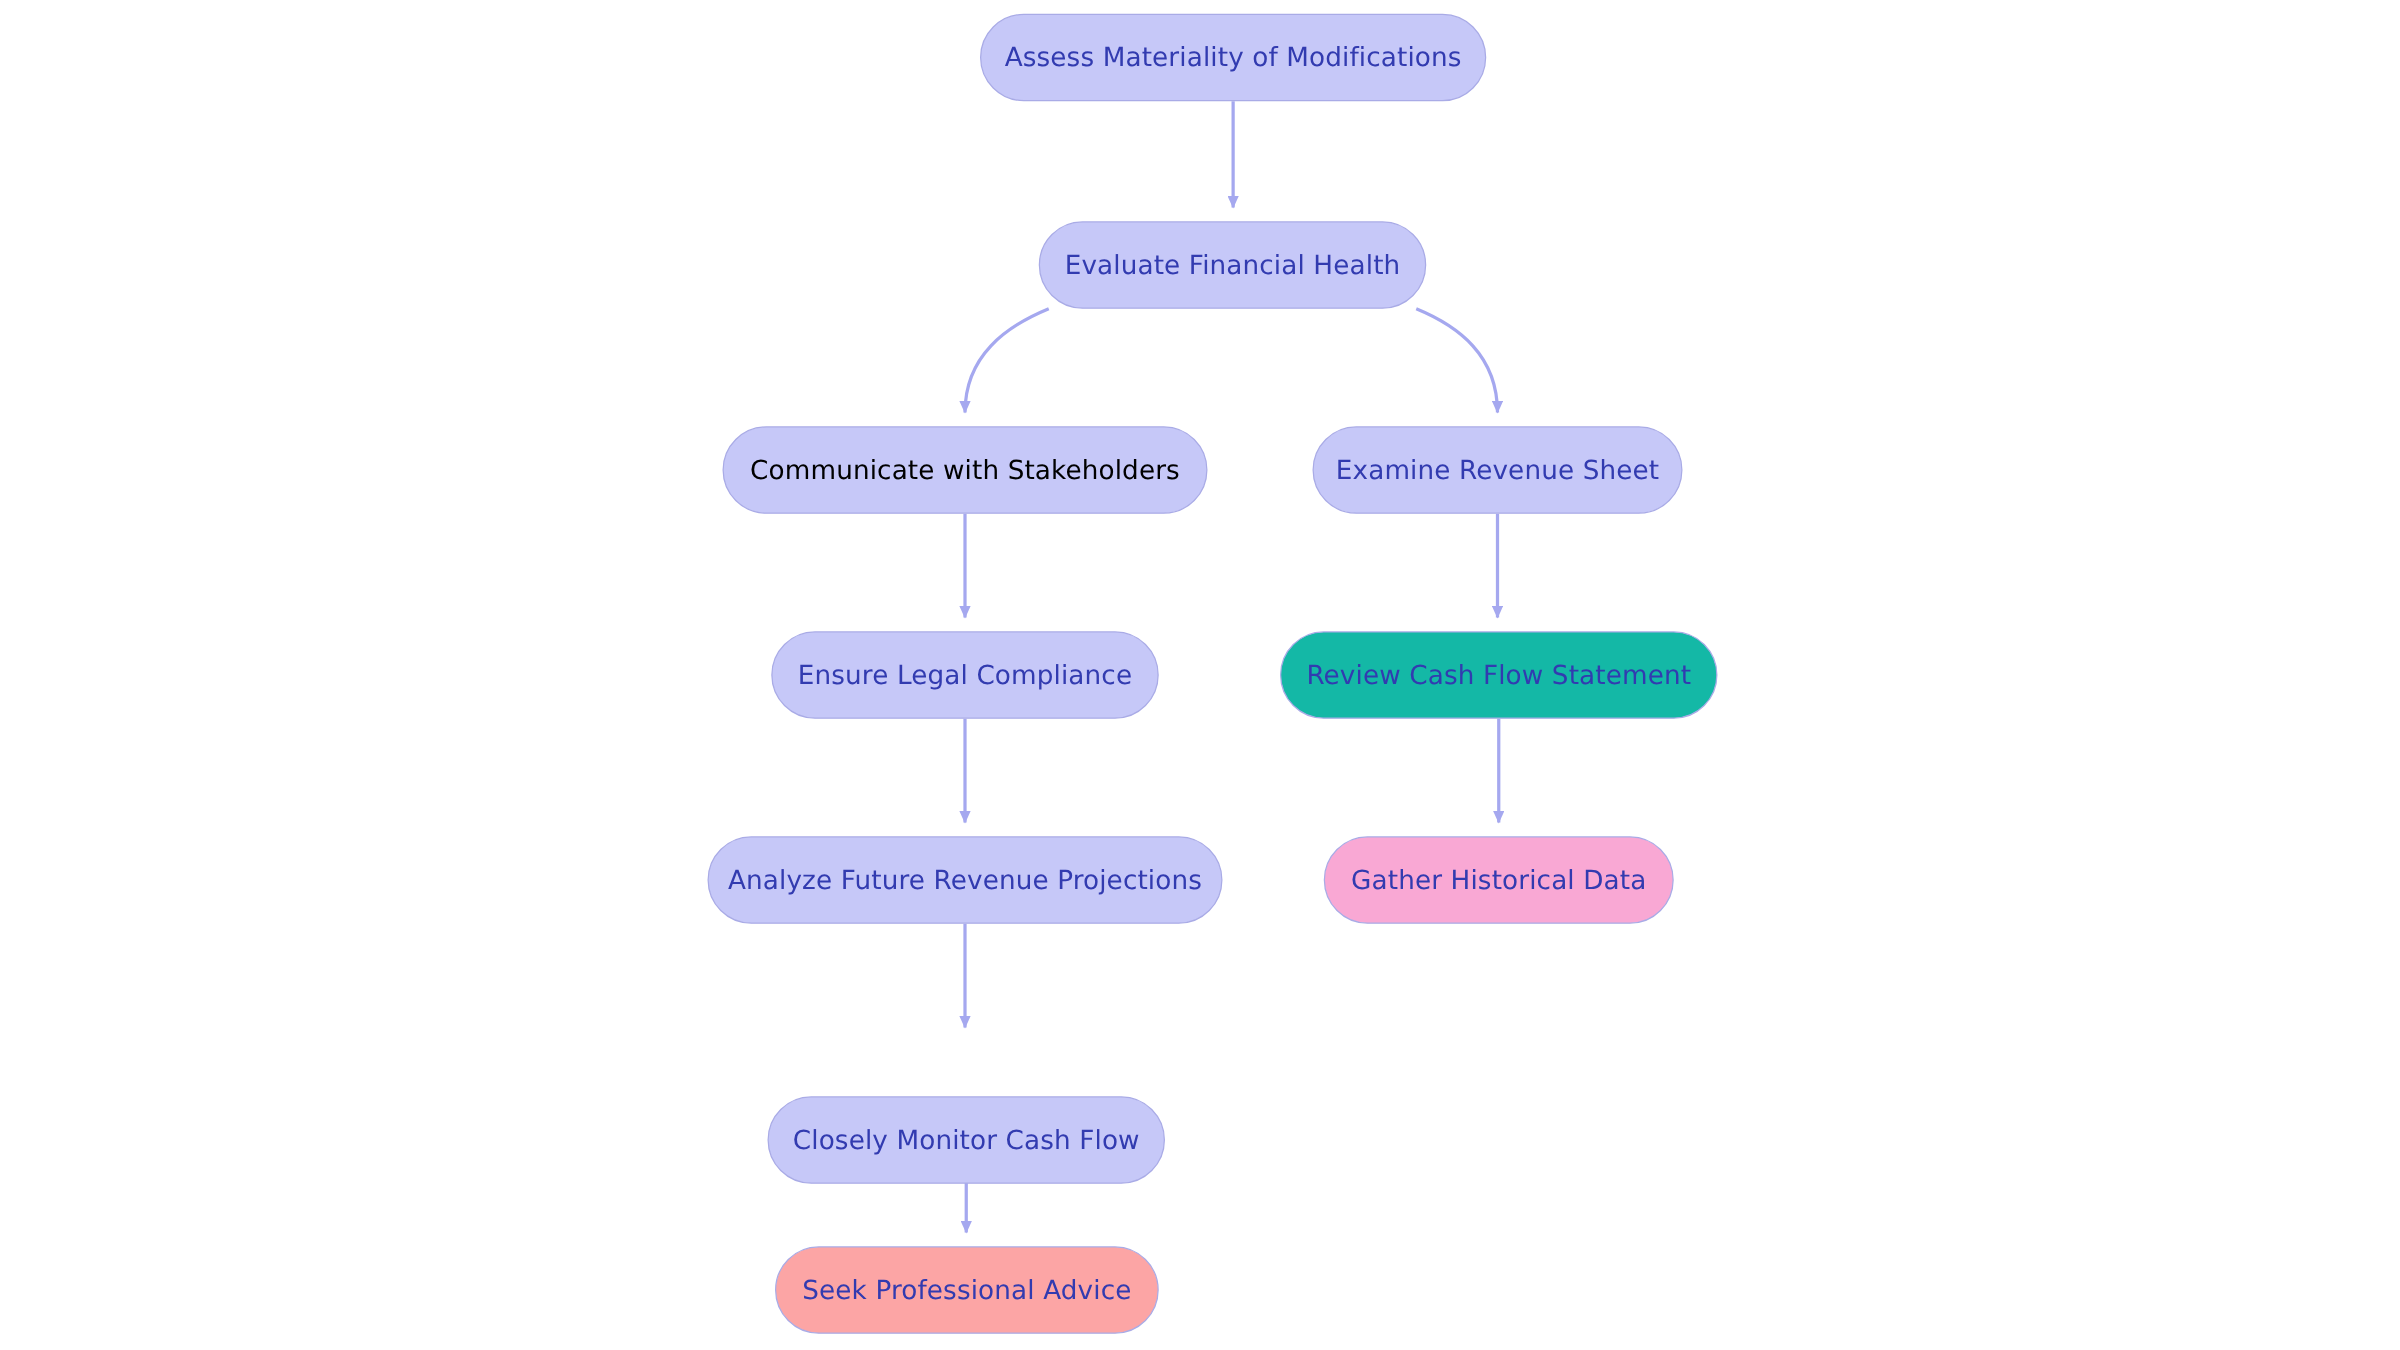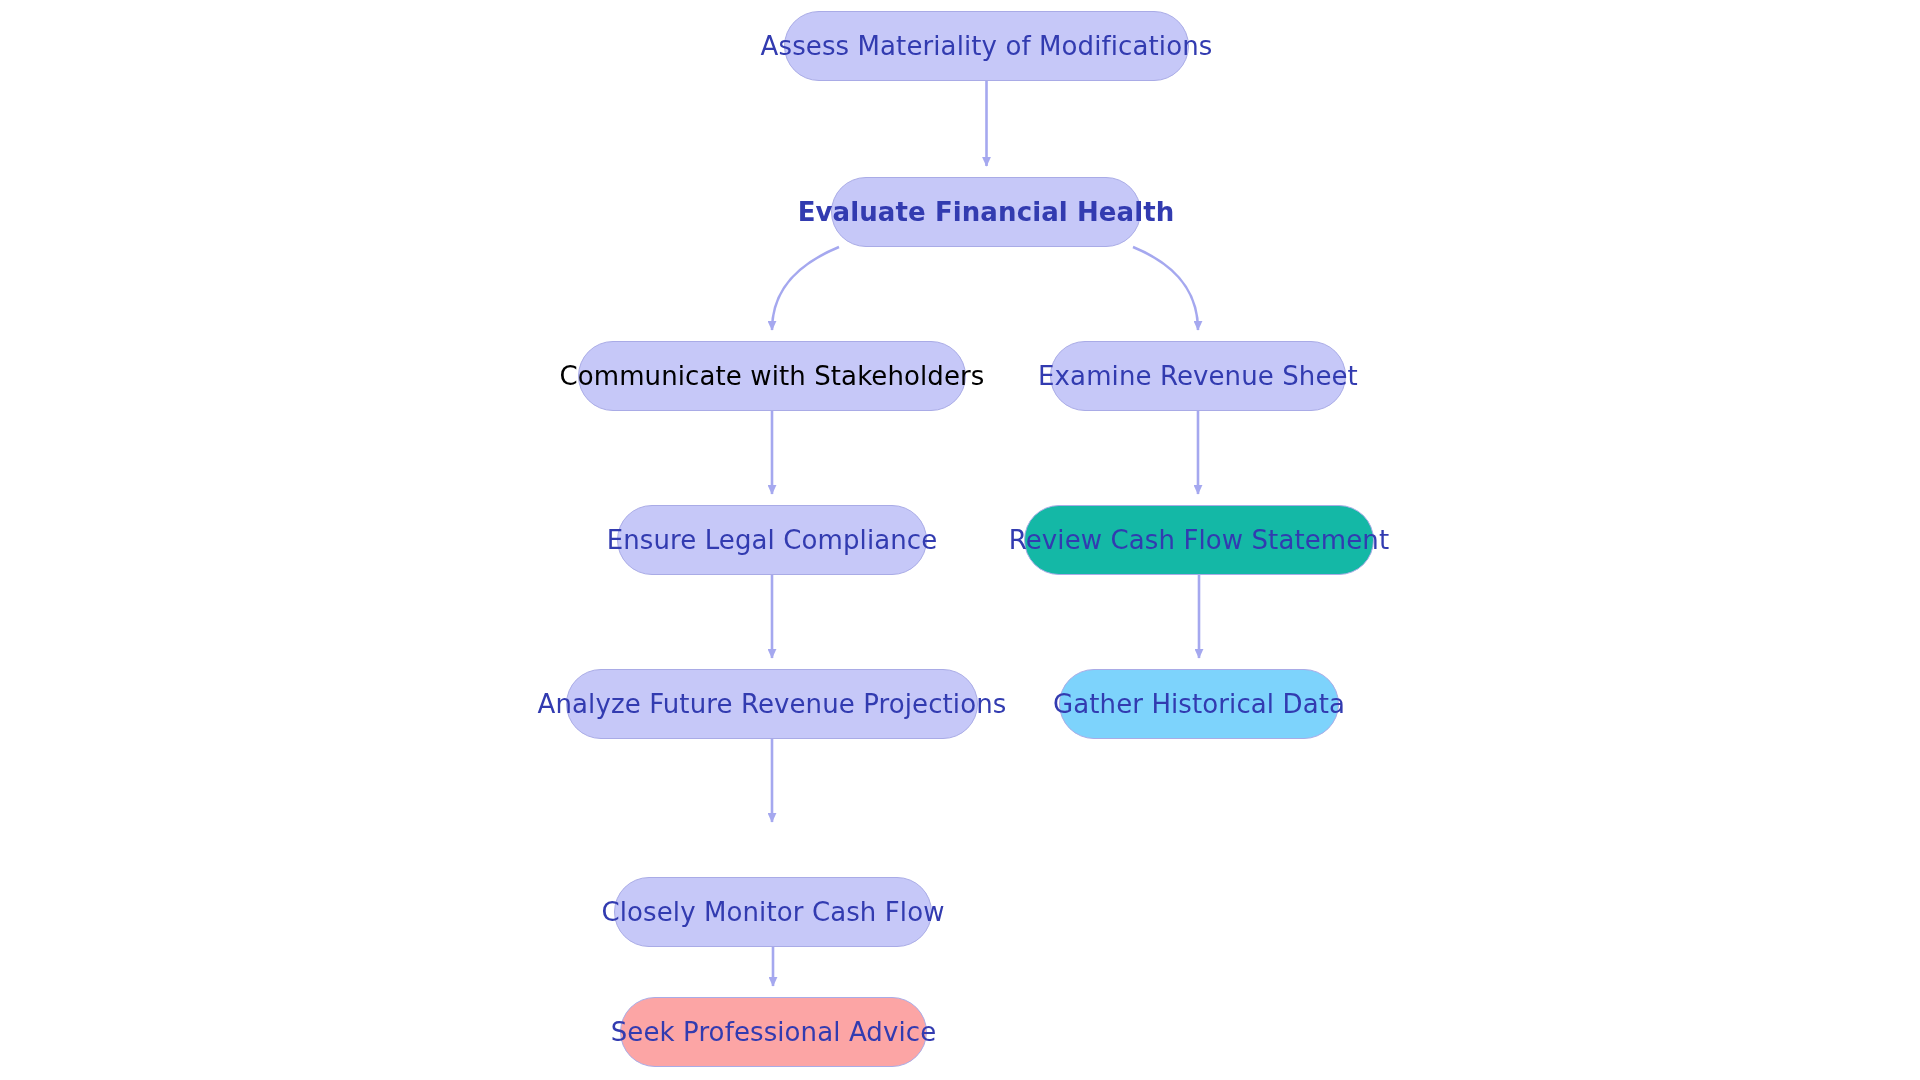--- a/index.html
+++ b/index.html
@@ -29,21 +29,21 @@
   .node {
     position: absolute;
     box-sizing: border-box;
     display: flex;
     align-items: center;
     justify-content: center;
     background: #c6c8f8;
     border: 1.6px solid #a9abe6;
     border-radius: 999px;
     color: #323bb0;
-    font-size: 26px;
+    font-size: 21px;
     font-weight: 400;
     letter-spacing: 0.1px;
     white-space: nowrap;
     user-select: none;
   }
   .node-label {
     display: block;
     line-height: 1;
     padding: 0 4px;
   }
@@ -69,39 +69,39 @@
         <path d="M1199,575 L1199,658" marker-end="url(#arrowhead)" stroke="#a5a8ef"></path>
         <path d="M772,739 L772,822" marker-end="url(#arrowhead)" stroke="#a5a8ef"></path>
         <path d="M773,903 L773,986" marker-end="url(#arrowhead)" stroke="#a5a8ef"></path>
       </g>
   </svg>
 
   <div id="node-layer">
       <div class="node" style="left: 784px; top: 11px; width: 405px; height: 70px; background: rgb(198, 200, 248); border-color: rgb(169, 171, 230); color: rgb(50, 59, 176);">
         <span class="node-label">Assess Materiality of Modifications</span>
       </div>
-      <div class="node" style="left: 831px; top: 177px; width: 310px; height: 70px; background: rgb(198, 200, 248); border-color: rgb(169, 171, 230); color: rgb(50, 59, 176); font-weight: bold;">
+      <div class="node" style="left: 831px; top: 177px; width: 310px; height: 70px; background: rgb(198, 200, 248); border-color: rgb(169, 171, 230); color: rgb(50, 59, 176);">
         <span class="node-label">Evaluate Financial Health</span>
       </div>
       <div class="node" style="left: 578px; top: 341px; width: 388px; height: 70px; background: rgb(198, 200, 248); border-color: rgb(169, 171, 230); color: #000000;">
         <span class="node-label">Communicate with Stakeholders</span>
       </div>
       <div class="node" style="left: 1050px; top: 341px; width: 296px; height: 70px; background: rgb(198, 200, 248); border-color: rgb(169, 171, 230); color: rgb(50, 59, 176);">
         <span class="node-label">Examine Revenue Sheet</span>
       </div>
       <div class="node" style="left: 617px; top: 505px; width: 310px; height: 70px; background: rgb(198, 200, 248); border-color: rgb(169, 171, 230); color: rgb(50, 59, 176);">
         <span class="node-label">Ensure Legal Compliance</span>
       </div>
       <div class="node" style="left: 1024px; top: 505px; width: 350px; height: 70px; background: #14b8a6; border-color: rgb(169, 171, 230); color: rgb(50, 59, 176);">
         <span class="node-label">Review Cash Flow Statement</span>
       </div>
       <div class="node" style="left: 566px; top: 669px; width: 412px; height: 70px; background: rgb(198, 200, 248); border-color: rgb(169, 171, 230); color: rgb(50, 59, 176);">
         <span class="node-label">Analyze Future Revenue Projections</span>
       </div>
-      <div class="node" style="left: 1059px; top: 669px; width: 280px; height: 70px; background: #7dd3fc; border-color: rgb(169, 171, 230); color: rgb(50, 59, 176);">
+      <div class="node" style="left: 1059px; top: 669px; width: 280px; height: 70px; background: #f9a8d4; border-color: rgb(169, 171, 230); color: rgb(50, 59, 176);">
         <span class="node-label">Gather Historical Data</span>
       </div>
       <div class="node" style="left: 614px; top: 877px; width: 318px; height: 70px; background: rgb(198, 200, 248); border-color: rgb(169, 171, 230); color: rgb(50, 59, 176);">
         <span class="node-label">Closely Monitor Cash Flow</span>
       </div>
       <div class="node" style="left: 620px; top: 997px; width: 307px; height: 70px; background: #fca5a5; border-color: rgb(169, 171, 230); color: rgb(50, 59, 176);">
         <span class="node-label">Seek Professional Advice</span>
       </div>
     </div>
 

